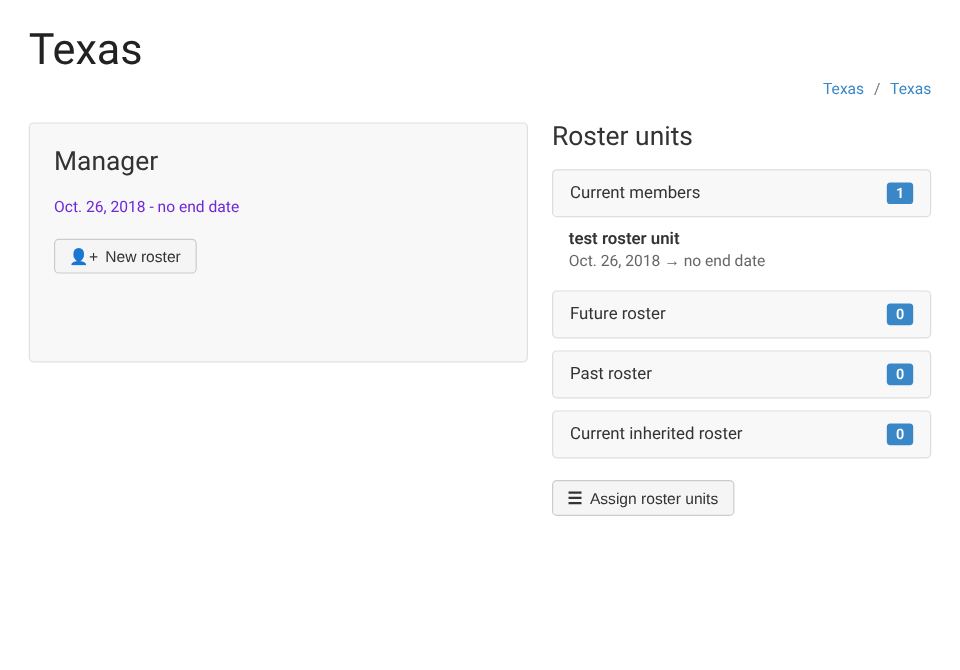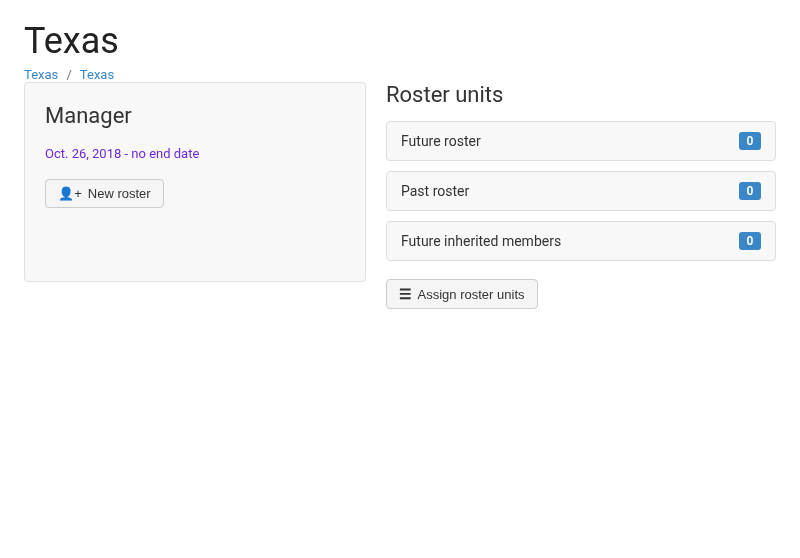--- a/index.html
+++ b/index.html
@@ -13,42 +13,44 @@
       min-height: 558px;
     }
     .page-title {
       font-size: 36px;
       font-weight: 400;
       color: #222;
       margin-bottom: 4px;
       line-height: 1.2;
     }
     .breadcrumb {
-      font-size: 13px;
+      margin-bottom: 20px;
+      font-size: 13px;
+      text-align: right;
     }
     .breadcrumb a {
       color: #3a87c8;
       text-decoration: none;
     }
     .breadcrumb-sep {
       margin: 0 5px;
       color: #777;
     }
     .main-content {
       display: flex;
       gap: 20px;
       align-items: flex-start;
     }
     
     .manager-card {
       background: #f8f8f8;
       border: 1px solid #e0e0e0;
       border-radius: 4px;
       padding: 20px;
-      width: 342px;
+      width: 416px;
       min-height: 200px;
     }
     .card-title {
       font-size: 22px;
       font-weight: 400;
       margin-bottom: 18px;
     }
     .manager-name {
       font-size: 14px;
       font-weight: 500;
@@ -153,41 +155,51 @@
     <button class="btn-new-manager">
       <span style="font-size:13px;">👤+</span>
       <span>New roster</span>
     </button>
   </div>
 
   <div class="roster-card">
     <h2 class="roster-title">Roster units</h2>
 
     
+    <div class="roster-section">
+      <div class="roster-section-header">
+        <span class="roster-section-label">Current members</span>
+        <span class="badge">1</span>
+      </div>
+      <div class="roster-member-item">
+        <div class="roster-member-name">test roster unit</div>
+        <div class="roster-member-dates">Oct. 26, 2018 → no end date</div>
+      </div>
+    </div>
 
     
     <div class="roster-section">
       <div class="roster-section-header">
         <span class="roster-section-label">Future roster</span>
         <span class="badge">0</span>
       </div>
     </div>
 
     
     <div class="roster-section">
       <div class="roster-section-header">
         <span class="roster-section-label">Past roster</span>
         <span class="badge">0</span>
       </div>
     </div>
 
     
     <div class="roster-section">
       <div class="roster-section-header">
-        <span class="roster-section-label">Future inherited members</span>
+        <span class="roster-section-label">Current inherited roster</span>
         <span class="badge">0</span>
       </div>
     </div>
 
     <button class="btn-assign">
       <span style="font-size:14px; font-weight:bold;">☰</span>
       <span>Assign roster units</span>
     </button>
   </div>
 

